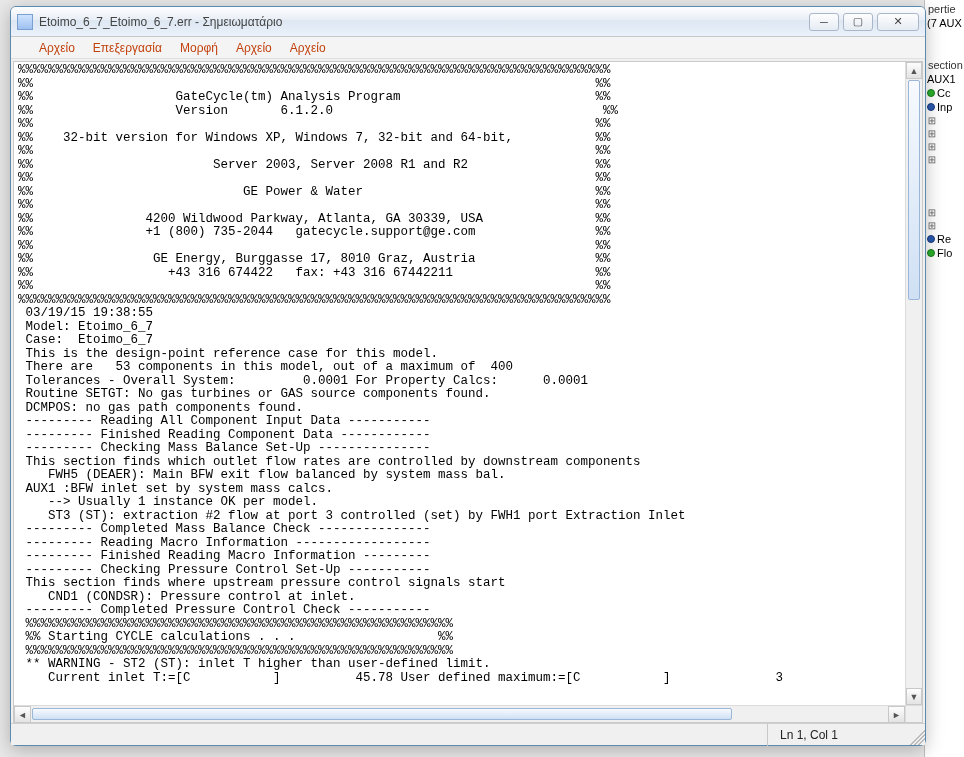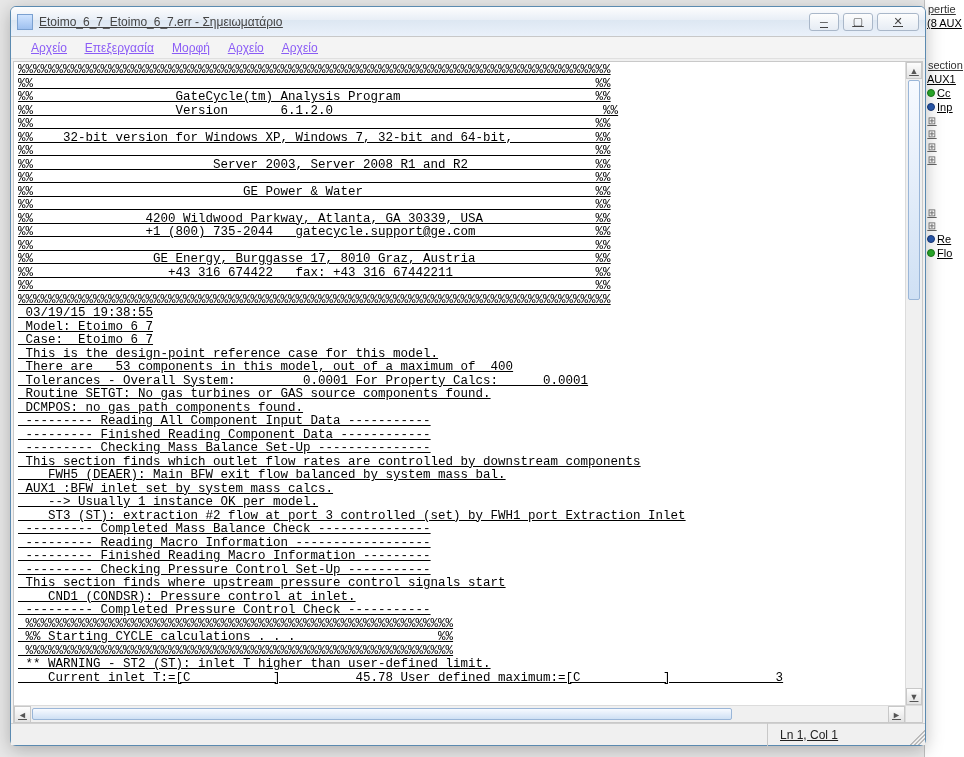--- a/index.html
+++ b/index.html
@@ -1,15 +1,15 @@
 <!DOCTYPE html>
 <html><head>
 <meta charset="utf-8">
 <style>
-  * { margin: 0; padding: 0; box-sizing: border-box; text-decoration: underline; }
+  * { margin: 0; padding: 0; box-sizing: border-box; }
   body {
     background: #e8e8e8;
     font-family: "Segoe UI", Tahoma, sans-serif;
     font-size: 12px;
     width: 964px;
     height: 757px;
     overflow: hidden;
     position: relative;
   }
   .bg-panel {
@@ -78,23 +78,23 @@
     display:flex; align-items:center; justify-content:center;
     font-size: 11px; color: #444;
   }
   .win-btn.close { width: 42px; }
   .menubar {
     height: 22px;
     background: #f4f4f4;
     display: flex;
     align-items: center;
     gap: 2px;
-    padding: 0 12px;
+    padding: 0 20px;
     border-bottom: 1px solid #e0e0e0;
-    color: #8b5cf6;
+    color: #c2410c;
     font-size: 12px;
   }
   .menubar .mi { padding: 2px 8px; border-radius:2px; }
   .client {
     flex: 1;
     margin: 2px 2px 0 2px;
     background: #fff;
     border: 1px solid #c9c9c9;
     position: relative;
     overflow: hidden;
@@ -181,21 +181,21 @@
       linear-gradient(135deg, transparent 60%, #bbb 60%, #bbb 65%, transparent 65%),
       linear-gradient(135deg, transparent 70%, #bbb 70%, #bbb 75%, transparent 75%),
       linear-gradient(135deg, transparent 80%, #bbb 80%, #bbb 85%, transparent 85%);
   }
 </style>
 </head>
 <body>
 
 <div class="bg-panel">
   <div class="row hdr">pertie</div>
-  <div class="row">(8 AUX</div>
+  <div class="row">(7 AUX</div>
   <div style="height:28px"></div>
   <div class="row hdr">section</div>
   <div class="row">AUX1</div>
   <div class="row">
       <span class="dot green"></span>
       <span>Cc</span>
     </div>
   <div class="row">
       <span class="dot blue"></span>
       <span>Inp</span>

